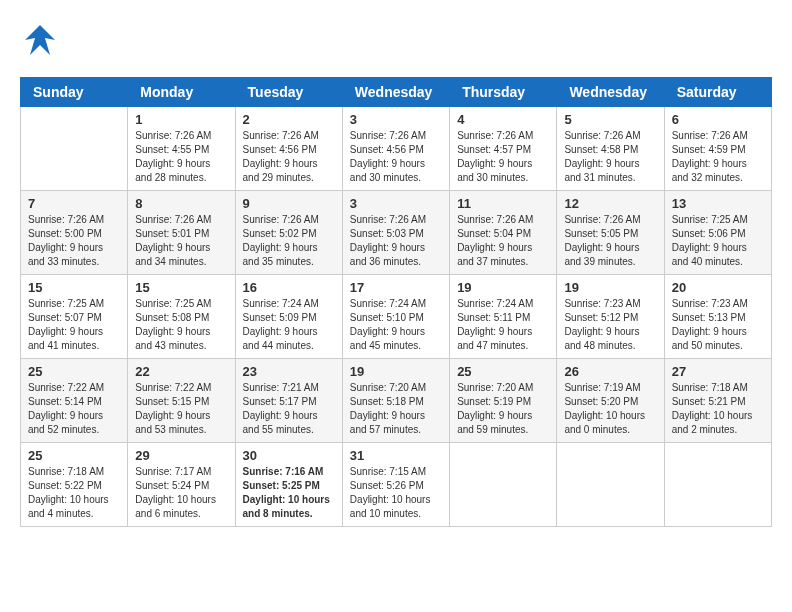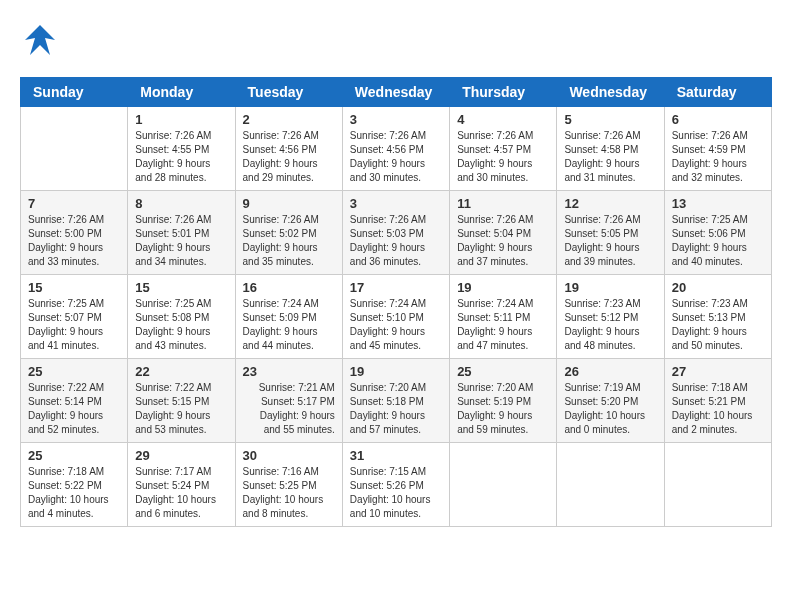--- a/index.html
+++ b/index.html
@@ -278,21 +278,21 @@
         </td>
         <td>
           <span class="day-number">22</span>
           <div class="day-info" style="white-space: pre-line;">Sunrise: 7:22 AM
 Sunset: 5:15 PM
 Daylight: 9 hours
 and 53 minutes.</div>
         </td>
         <td>
           <span class="day-number">23</span>
-          <div class="day-info" style="white-space: pre-line; text-align: right;">Sunrise: 7:21 AM
+          <div class="day-info" style="white-space: pre-line;">Sunrise: 7:21 AM
 Sunset: 5:17 PM
 Daylight: 9 hours
 and 55 minutes.</div>
         </td>
         <td>
           <span class="day-number">19</span>
           <div class="day-info" style="white-space: pre-line;">Sunrise: 7:20 AM
 Sunset: 5:18 PM
 Daylight: 9 hours
 and 57 minutes.</div>
@@ -329,21 +329,21 @@
         </td>
         <td>
           <span class="day-number">29</span>
           <div class="day-info" style="white-space: pre-line;">Sunrise: 7:17 AM
 Sunset: 5:24 PM
 Daylight: 10 hours
 and 6 minutes.</div>
         </td>
         <td>
           <span class="day-number">30</span>
-          <div class="day-info" style="white-space: pre-line;">Sunrise: 7:16 AM
+          <div class="day-info" style="white-space: pre-line; font-weight: bold;">Sunrise: 7:16 AM
 Sunset: 5:25 PM
 Daylight: 10 hours
 and 8 minutes.</div>
         </td>
         <td>
           <span class="day-number">31</span>
           <div class="day-info" style="white-space: pre-line;">Sunrise: 7:15 AM
 Sunset: 5:26 PM
 Daylight: 10 hours
 and 10 minutes.</div>

